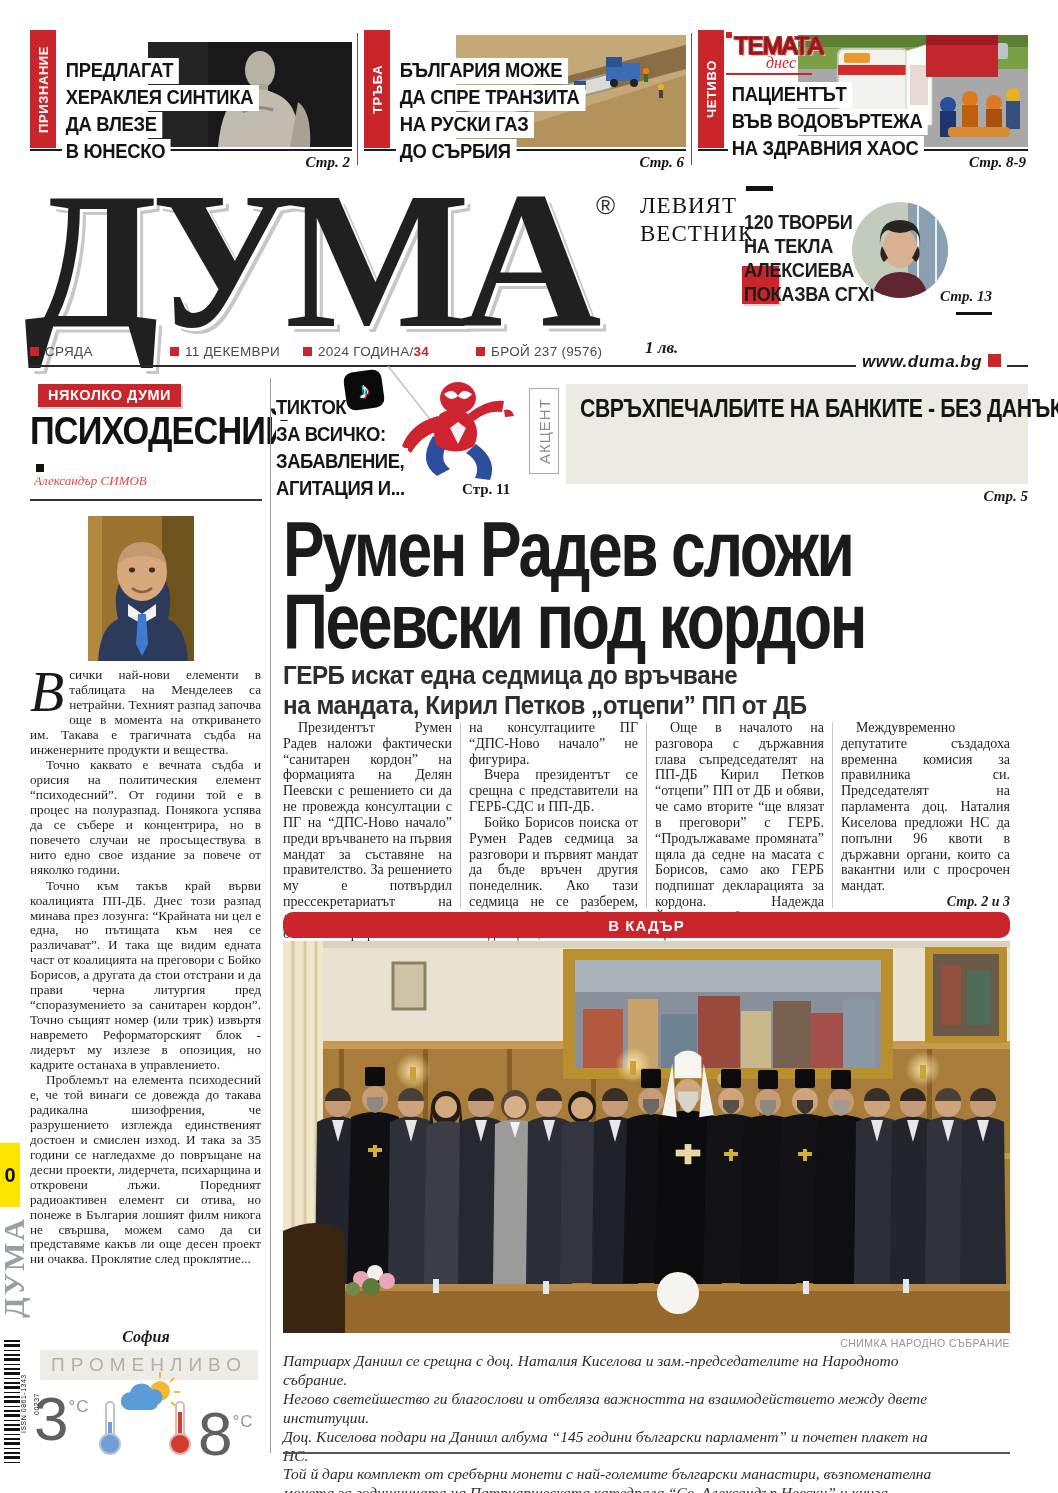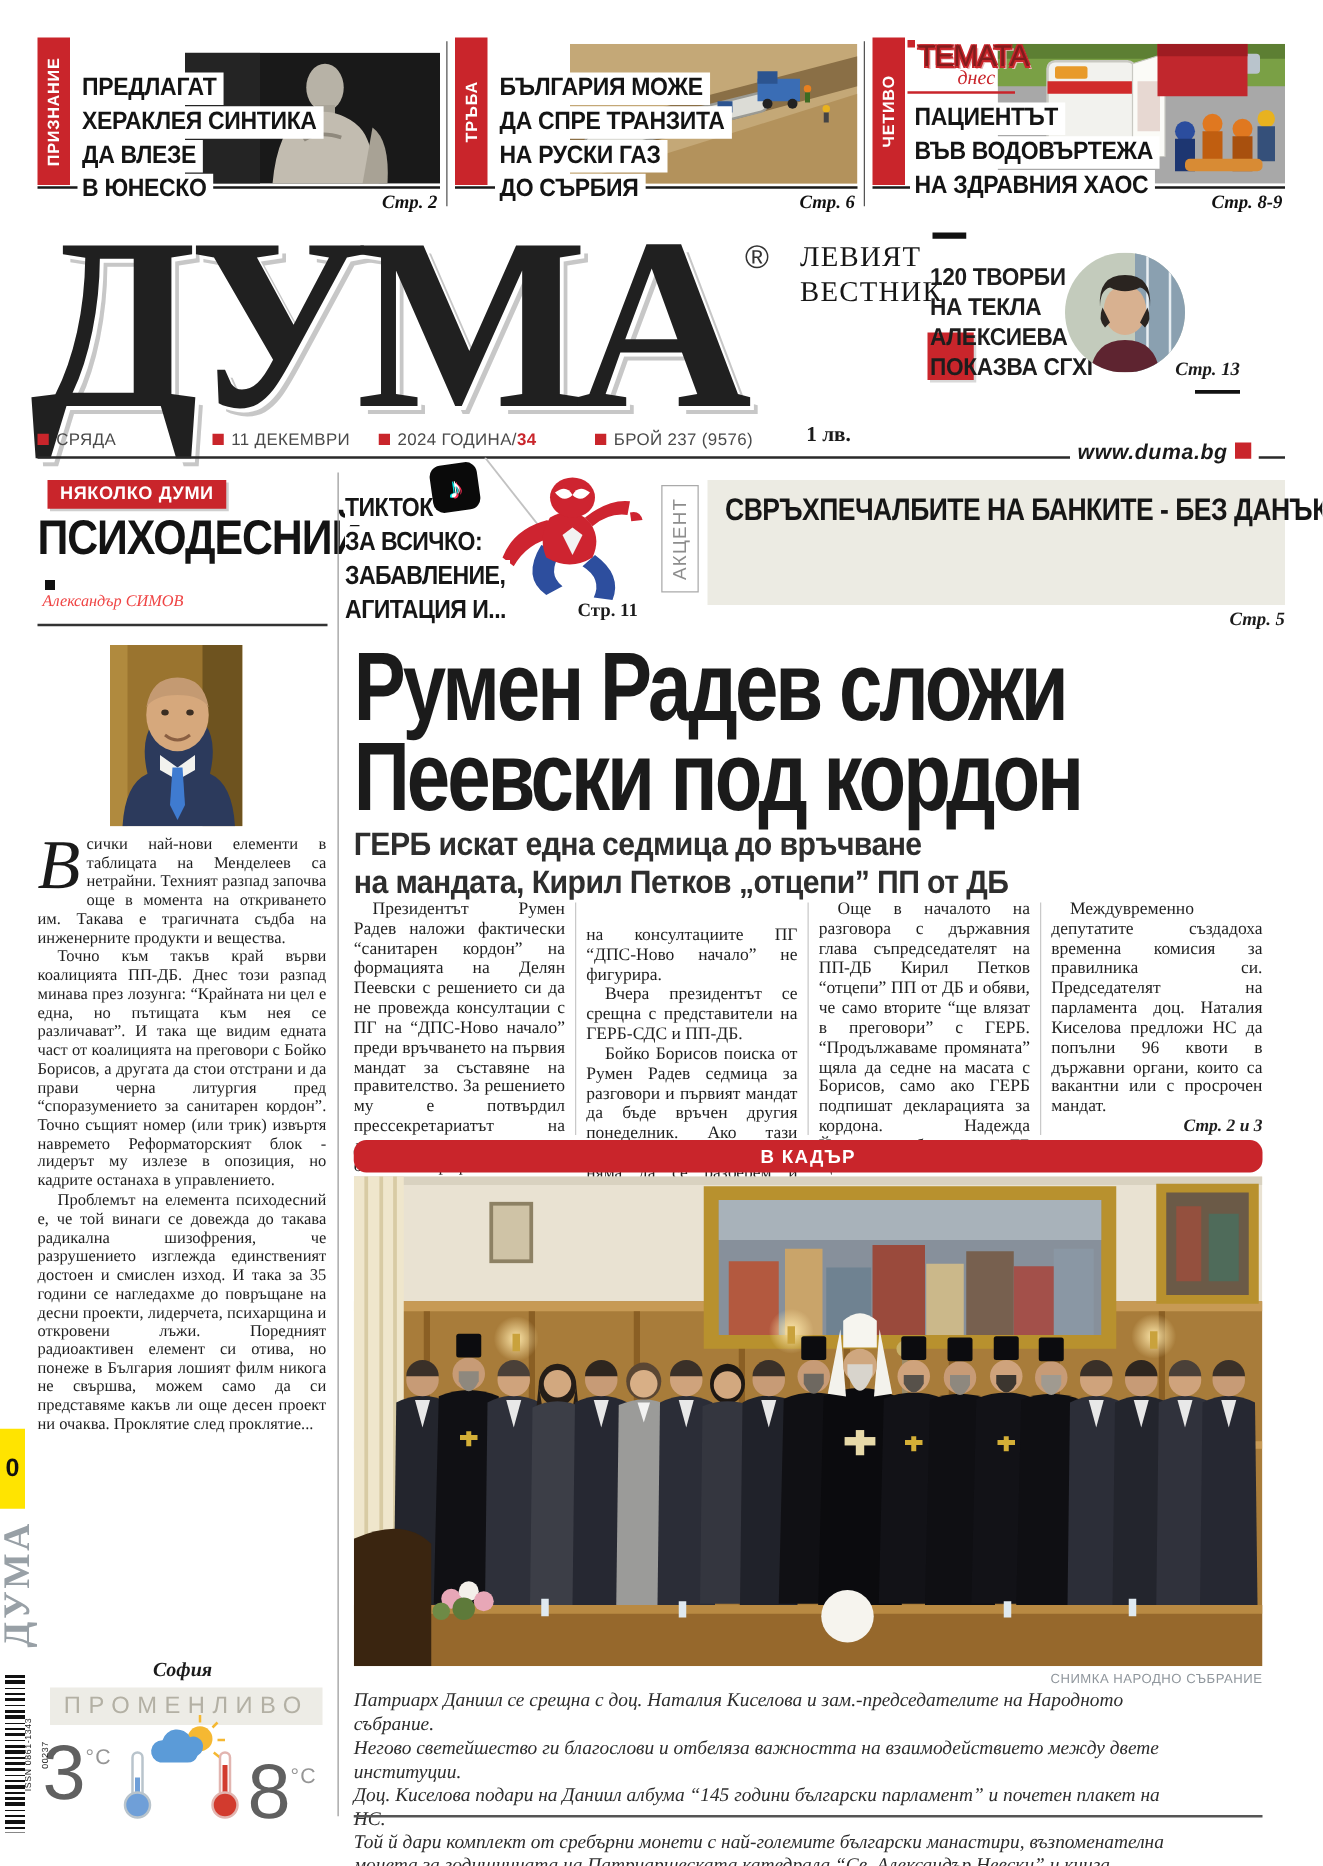--- a/index.html
+++ b/index.html
@@ -45,21 +45,21 @@
   .promo-lines{position:absolute;left:744px;top:210px;transform:scaleX(.93);transform-origin:0 0;}
   .promo-lines div{font-weight:800;font-size:19.5px;line-height:24px;letter-spacing:-.3px;color:#1d1d1d;white-space:nowrap;}
   .promo-circle{position:absolute;left:852px;top:202px;width:96px;height:96px;border-radius:50%;overflow:hidden;}
   .promo-page{position:absolute;left:926px;top:288px;width:66px;text-align:right;font-family:"Liberation Serif",serif;
         font-style:italic;font-weight:700;font-size:15px;}
   .promo-underline{position:absolute;left:956px;top:312px;width:36px;height:3px;background:#111;}
 
   .dl{position:absolute;top:344px;font-size:13.5px;color:#4a4a4a;letter-spacing:.3px;white-space:nowrap;}
   .dlsq{display:inline-block;width:9px;height:9px;background:var(--red);margin-right:6px;}
   .dl .ynum{color:var(--red);font-weight:700;}
-  .price{position:absolute;left:645px;top:338px;font-family:"Liberation Serif",serif;
+  .price{position:absolute;left:645px;top:338px;font-family:"Liberation Serif",serif;font-style:italic;
         font-weight:700;font-size:17px;}
   .mastrule{position:absolute;left:30px;top:365px;width:998px;height:2px;background:#2a2a2a;}
   .website{position:absolute;left:856px;top:352px;z-index:2;background:#fff;padding:0 6px;font-weight:800;
         font-style:italic;font-size:17px;letter-spacing:.5px;color:#1a1a1a;}
   .website .sq{display:inline-block;width:13px;height:13px;background:var(--red);margin-left:6px;font-style:normal;}
 
   
   .rubric{position:absolute;left:38px;top:384px;background:var(--red);color:#fff;font-weight:700;font-size:14.5px;
         padding:3px 10px 4px;letter-spacing:.5px;box-shadow:2px 2px 0 #cfcfcf;}
   .op-title{position:absolute;left:30px;top:409px;font-size:39px;font-weight:800;letter-spacing:-1px;
@@ -304,20 +304,21 @@
       <path d="M29,50 q4,-24 25,-24 q21,0 25,24 q-6,-10 -25,-10 q-19,0 -25,10 z" fill="#c49a72"></path>
       <ellipse cx="44" cy="54" rx="3" ry="2.4" fill="#3a2d22"></ellipse>
       <ellipse cx="64" cy="54" rx="3" ry="2.4" fill="#3a2d22"></ellipse>
       <path d="M44,72 q10,8 20,0" stroke="#8a5f42" stroke-width="2.4" fill="none"></path>
       <path d="M40,88 l14,10 14,-10 0,12 -14,8 -14,-8 z" fill="#f2f2ee"></path>
       <polygon points="50,98 58,98 60,128 54,140 48,128" fill="#3f7bd0"></polygon>
     </svg>
   </div>
   <div class="op-text">
     <p><span class="dcap">В</span><span>сички най-нови елементи в таблицата на Менделеев са нетрайни. Техният разпад започва още в момента на откриването им. Такава е трагичната съдба на инженерните продукти и вещества.</span></p>
+    <p class="ind">Точно каквато е вечната съдба и орисия на политическия елемент “психодесний”. От години той е в процес на полуразпад. Понякога успява да се събере и концентрира, но в повечето случаи не просъществува в нито едно свое издание за повече от няколко години.</p>
     <p class="ind">Точно към такъв край върви коалицията ПП-ДБ. Днес този разпад минава през лозунга: “Крайната ни цел е една, но пътищата към нея се различават”. И така ще видим едната част от коалицията на преговори с Бойко Борисов, а другата да стои отстрани и да прави черна литургия пред “споразумението за санитарен кордон”. Точно същият номер (или трик) извъртя навремето Реформаторският блок - лидерът му излезе в опозиция, но кадрите останаха в управлението.</p>
     <p class="ind">Проблемът на елемента психодесний е, че той винаги се довежда до такава радикална шизофрения, че разрушението изглежда единственият достоен и смислен изход. И така за 35 години се нагледахме до повръщане на десни проекти, лидерчета, психарщина и откровени лъжи. Поредният радиоактивен елемент си отива, но понеже в България лошият филм никога не свършва, можем само да си представяме какъв ли още десен проект ни очаква. Проклятие след проклятие...</p>
   </div>
 
   <div class="w-city">София</div>
   <div class="w-bar">ПРОМЕНЛИВО</div>
   <div class="wnum" style="left:34px;top:1388px;"><span>3</span><span class="wdeg">°C</span></div>
   <div class="wicon" style="left:98px;top:1398px;width:24px;height:58px;">
     <svg viewBox="0 0 24 58">
         <rect x="8" y="4" width="8" height="38" rx="4" fill="#fff" stroke="#b9c4cc" stroke-width="2"></rect>
@@ -394,21 +395,21 @@
   <div class="hl" style="top:510px;">Румен Радев сложи</div>
   <div class="hl" style="top:582px;">Пеевски под кордон</div>
   <div class="sub" style="top:660px;">ГЕРБ искат една седмица до връчване</div>
   <div class="sub" style="top:690px;">на мандата, Кирил Петков „отцепи” ПП от ДБ</div>
 
   <div class="mcols">
     <div class="mcol" style="left:0;">
       <p class="ind">Президентът Румен Радев наложи фактически “санитарен кордон” на формацията на Делян Пеевски с решението си да не провежда консултации с ПГ на “ДПС-Ново начало” преди връчването на първия мандат за съставяне на правителство. За решението му е потвърдил прессекретариатът на държавния глава, цитиран от БТА. В графика</p>
     </div>
     <div class="colrule" style="left:177px;"></div>
-    <div class="mcol" style="left:186px;margin-top:21px;">
+    <div class="mcol" style="left:186px;">
       <p>на консултациите ПГ “ДПС-Ново начало” не фигурира.</p>
       <p class="ind">Вчера президентът се срещна с представители на ГЕРБ-СДС и ПП-ДБ.</p>
       <p class="ind">Бойко Борисов поиска от Румен Радев седмица за разговори и първият мандат да бъде връчен другия понеделник. Ако тази седмица не се разберем, няма да се разберем и следващата, заяви той.</p>
     </div>
     <div class="colrule" style="left:363px;"></div>
     <div class="mcol" style="left:372px;">
       <p class="ind">Още в началото на разговора с държавния глава съпредседателят на ПП-ДБ Кирил Петков “отцепи” ПП от ДБ и обяви, че само вторите “ще влязат в преговори” с ГЕРБ. “Продължаваме промяната” щяла да седне на масата с Борисов, само ако ГЕРБ подпишат декларацията за кордона. Надежда Йорданова обяви, че от ДБ ще</p>
     </div>
     <div class="colrule" style="left:549px;"></div>
     <div class="mcol" style="left:558px;">

